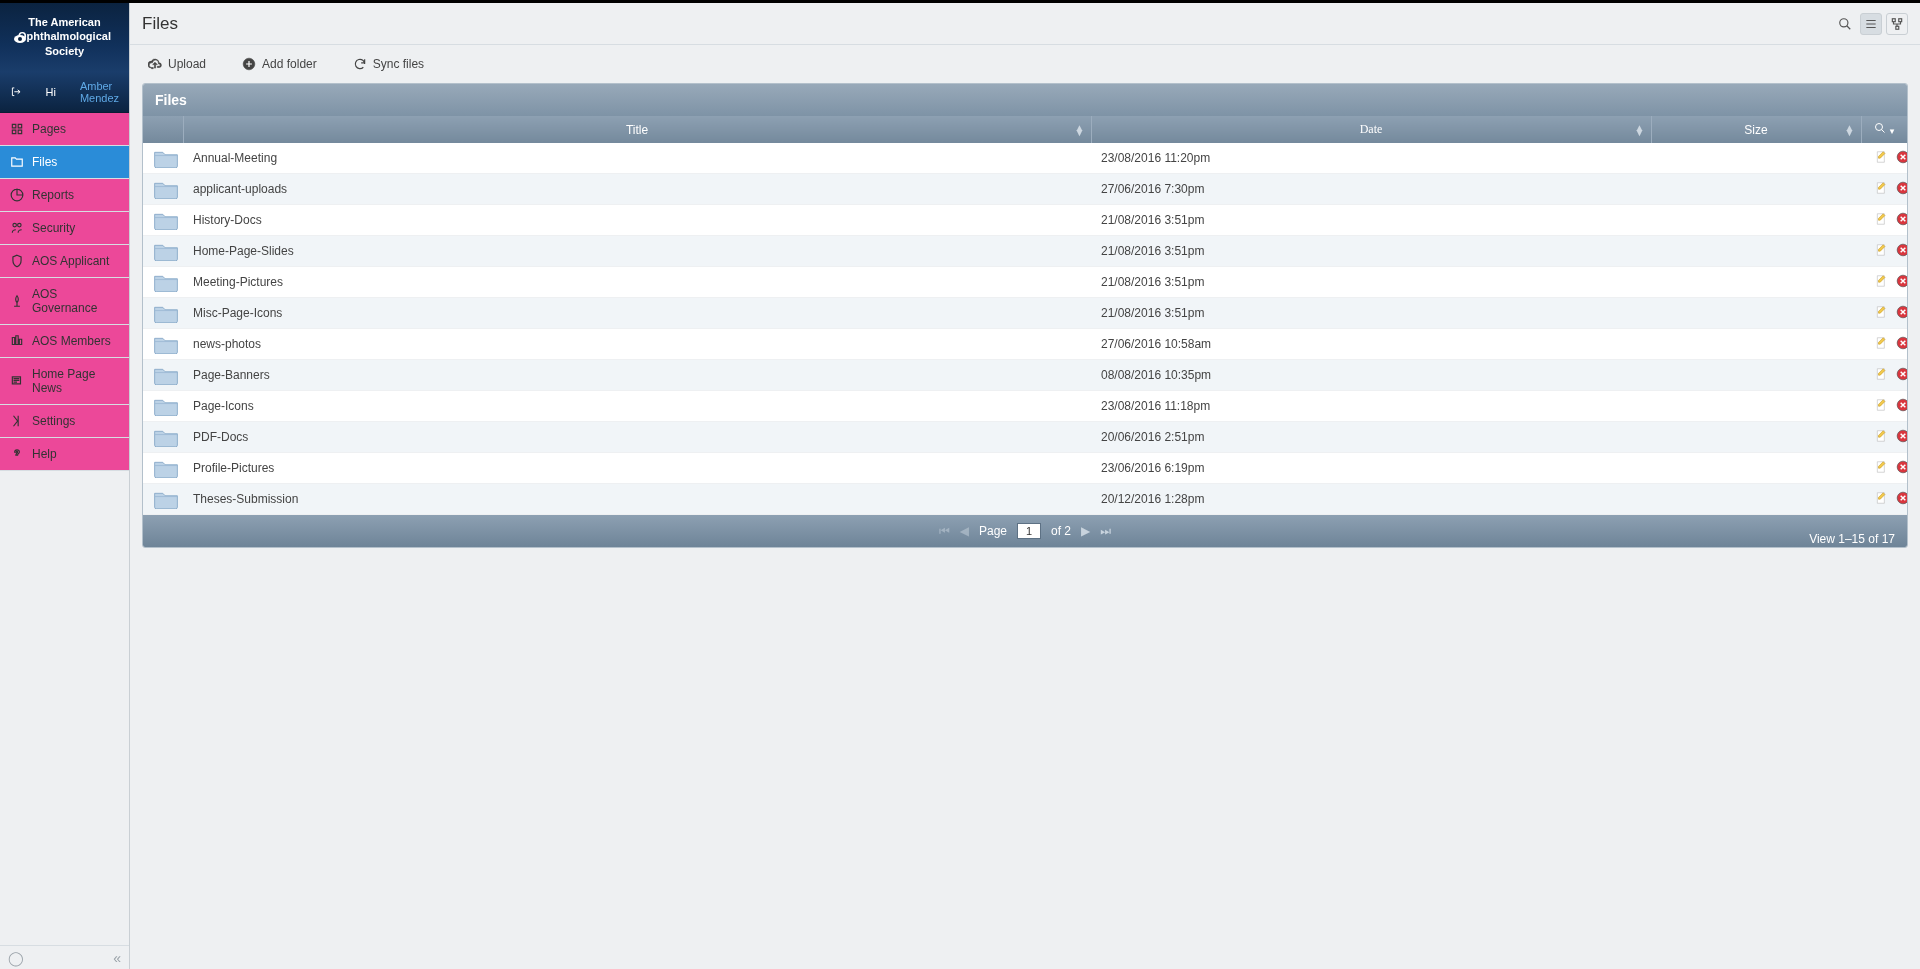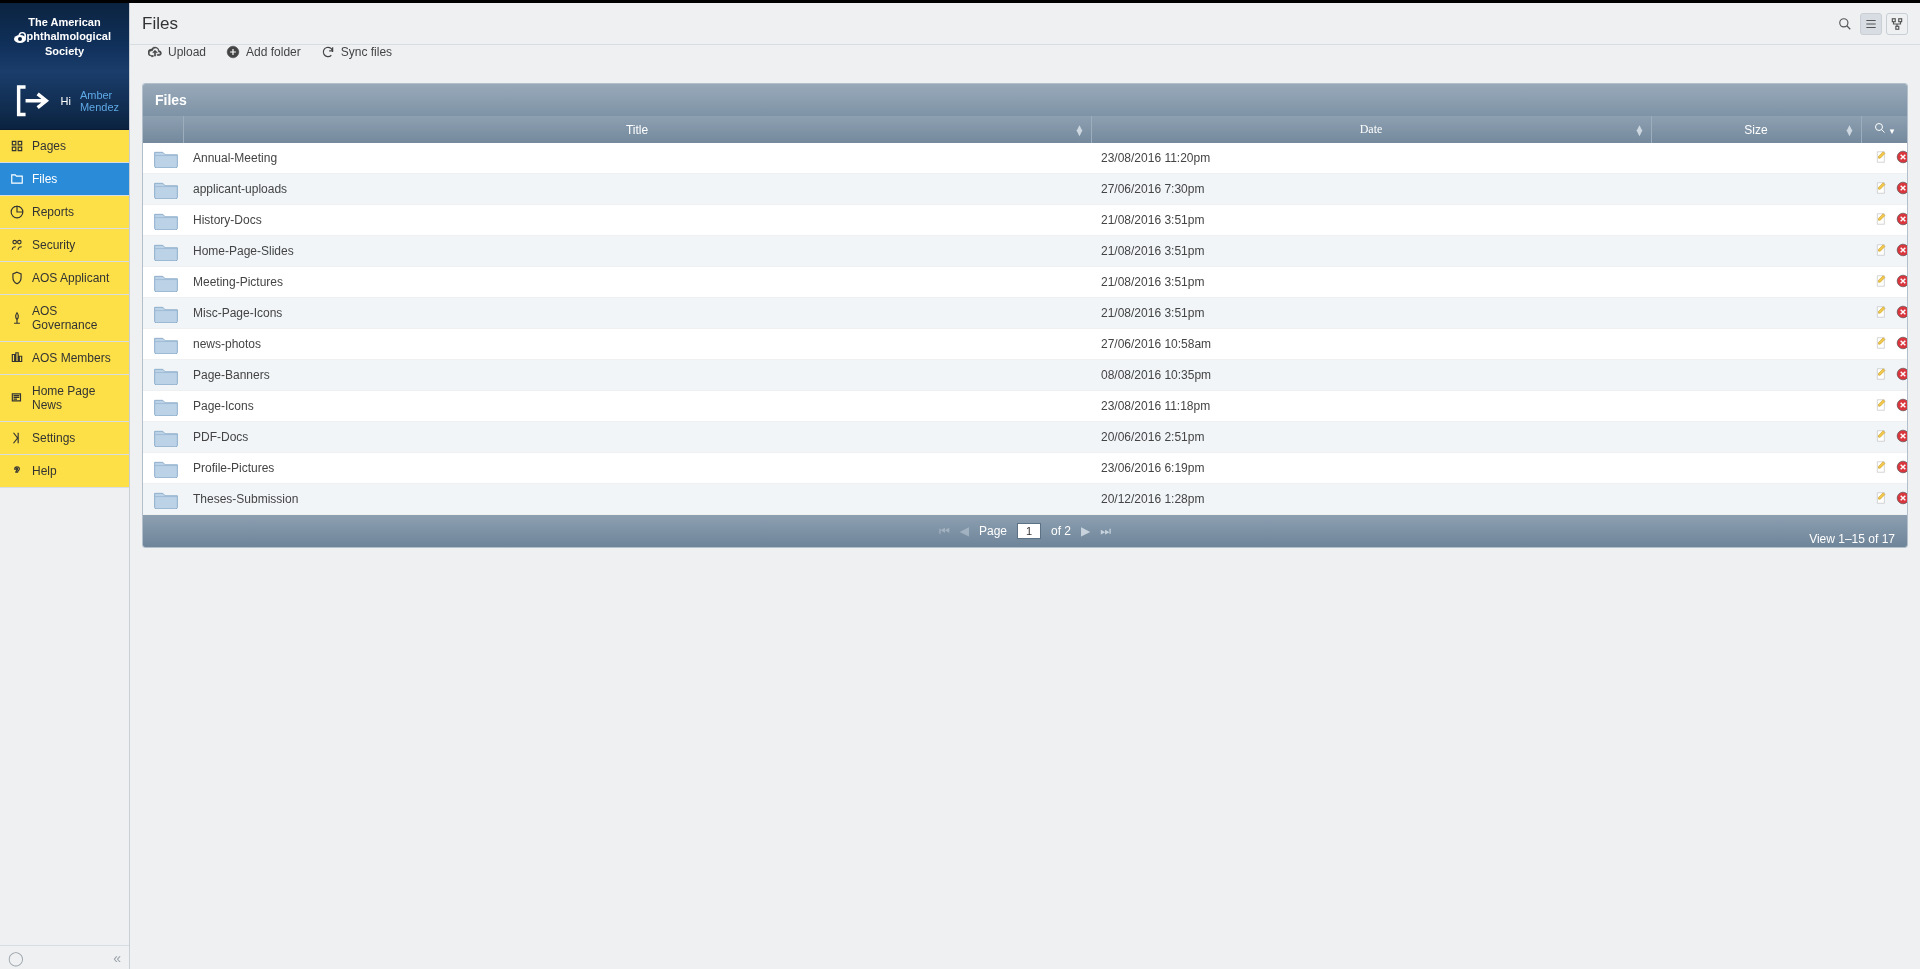--- a/index.html
+++ b/index.html
@@ -46,33 +46,33 @@
       content:"";
       width:4px;height:4px;border-radius:50%;background:#0b2340;
     }
     .user-row {
       background: linear-gradient(to bottom, #1a3d6b, #0b2340);
       color: #fff;
       font-size: 11px;
       padding: 8px 10px;
       display: flex;
       align-items: center;
-      gap: 9px;
+      gap: 24px;
       border-bottom: 1px solid #0a1c33;
     }
     .user-row a { color: #5fa9e6; text-decoration: none; }
     .nav { flex: 1 1 auto; overflow-y: auto; }
     .nav-item {
       display: flex;
       align-items: center;
       gap: 8px;
       padding: 9px 10px;
       font-size: 12px;
       color: #333;
-      background: #fde047;
+      background: #ec4899;
       border-bottom: 1px solid #d7dde2;
       cursor: pointer;
     }
     .nav-item.active {
       background: #2a8cd8;
       color: #fff;
     }
     .nav-item .nav-icon-svg { width:14px; height:14px; flex:0 0 14px; }
     .nav-item.active .nav-icon-svg { color:#fff; }
 
@@ -107,22 +107,22 @@
       display:flex;align-items:center;justify-content:center;
       color:#555;
       cursor:pointer;
     }
     .top-btn.active { background:#d7dde2; }
     .top-btn.plain { border:none; background:transparent; }
 
     .toolbar {
       height: 38px;
       display: flex;
-      align-items: flex-start;
-      gap: 20px;
+      align-items: center;
+      gap: 36px;
       padding: 0 18px;
       color: #444;
       font-size: 12px;
     }
     .toolbar .action { display:flex; align-items:center; gap:6px; cursor:pointer; }
     .ticon { width:14px;height:14px; }
 
     
     .panel {
       margin: 0 12px;

